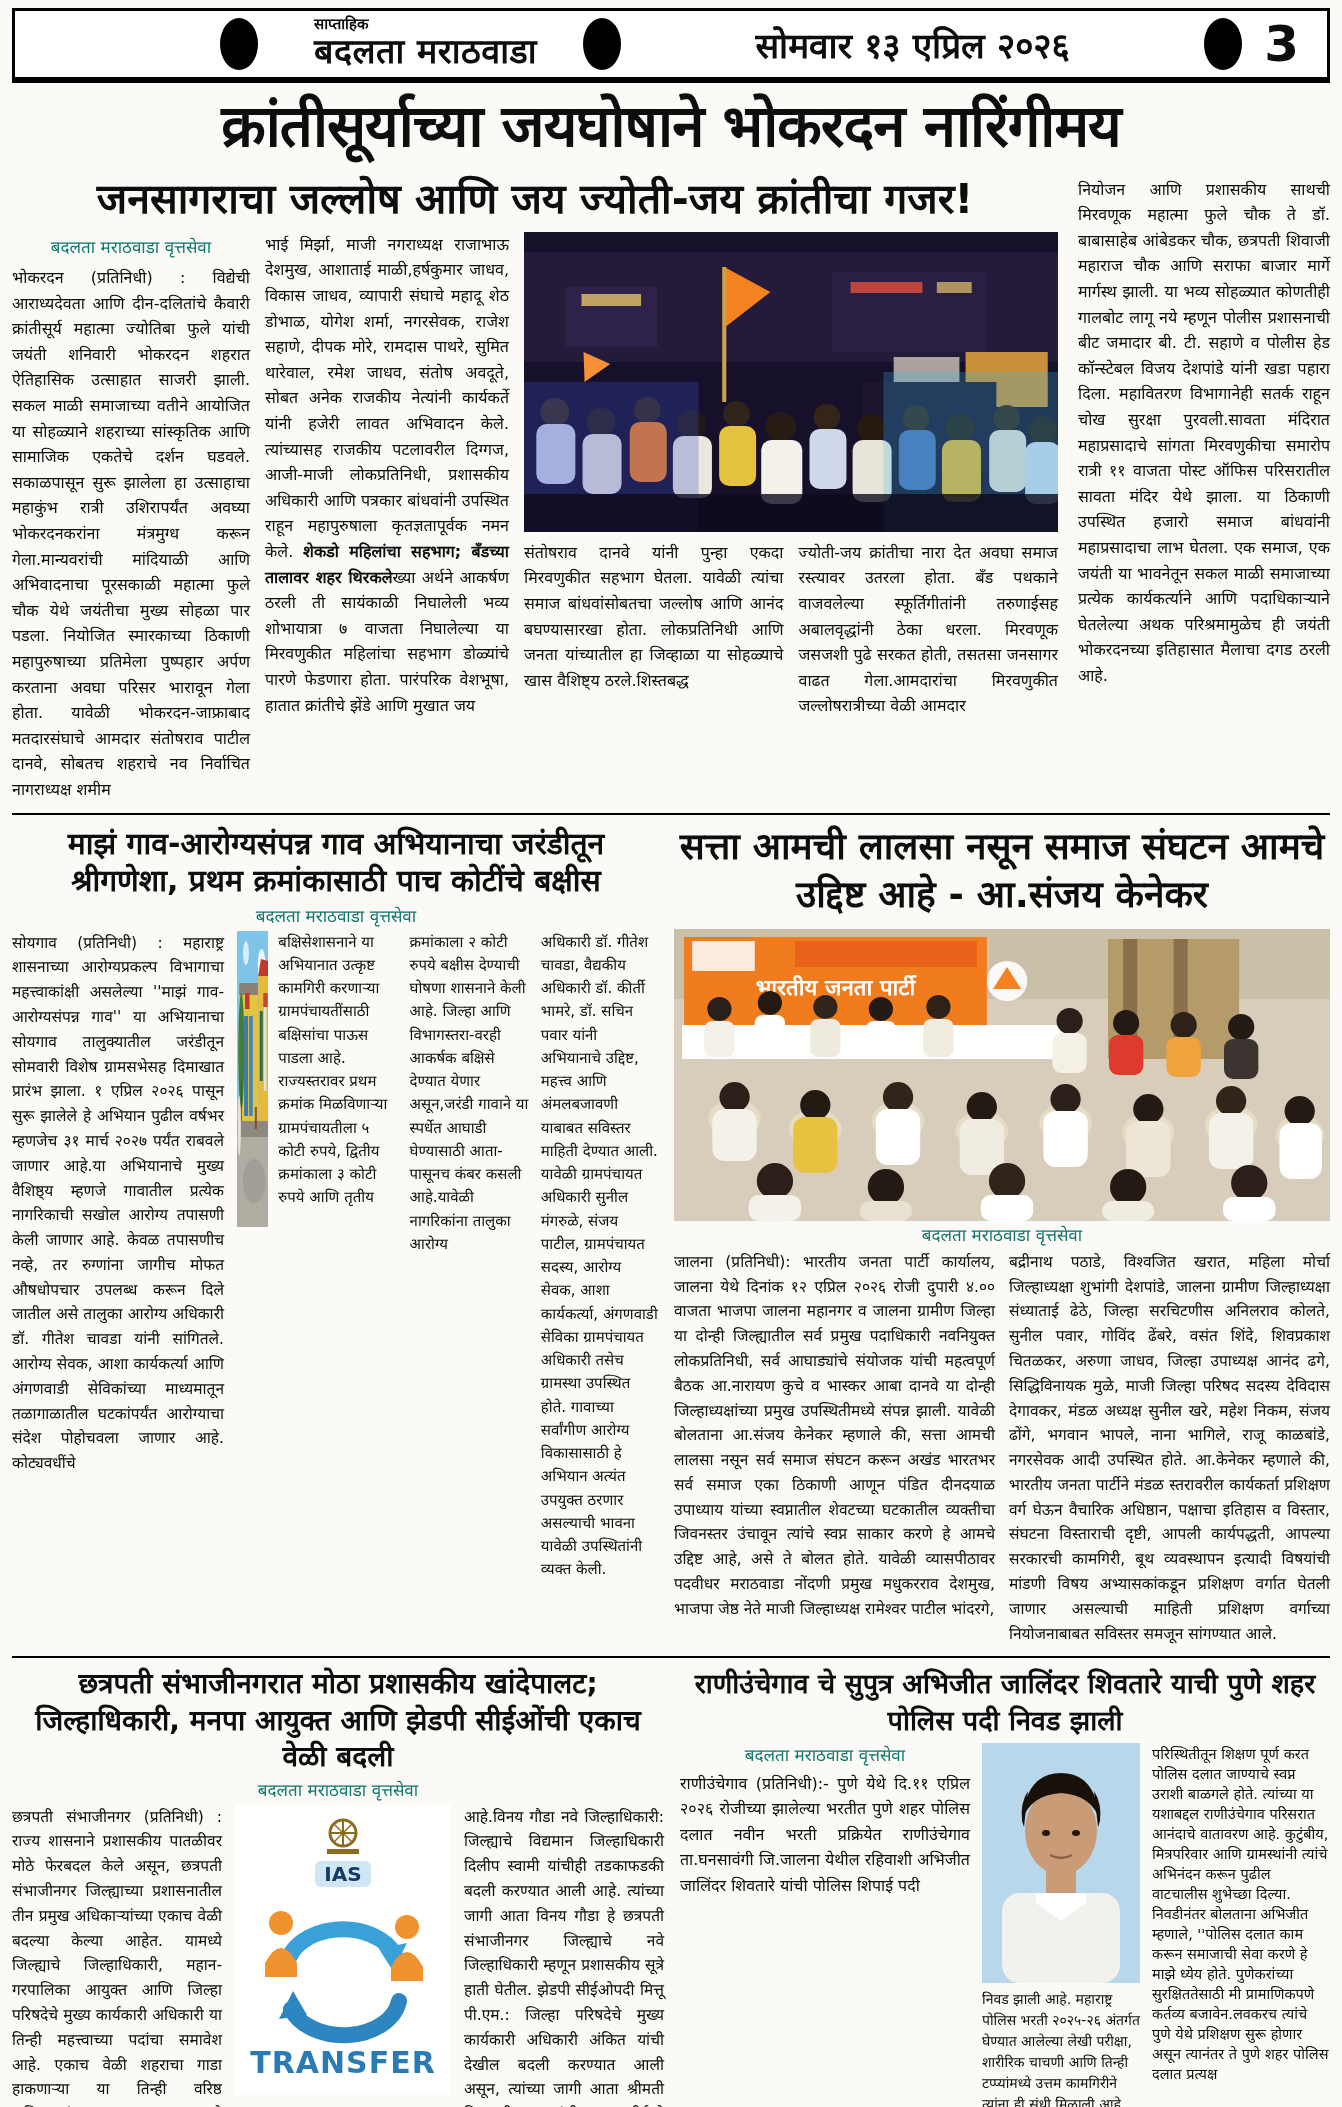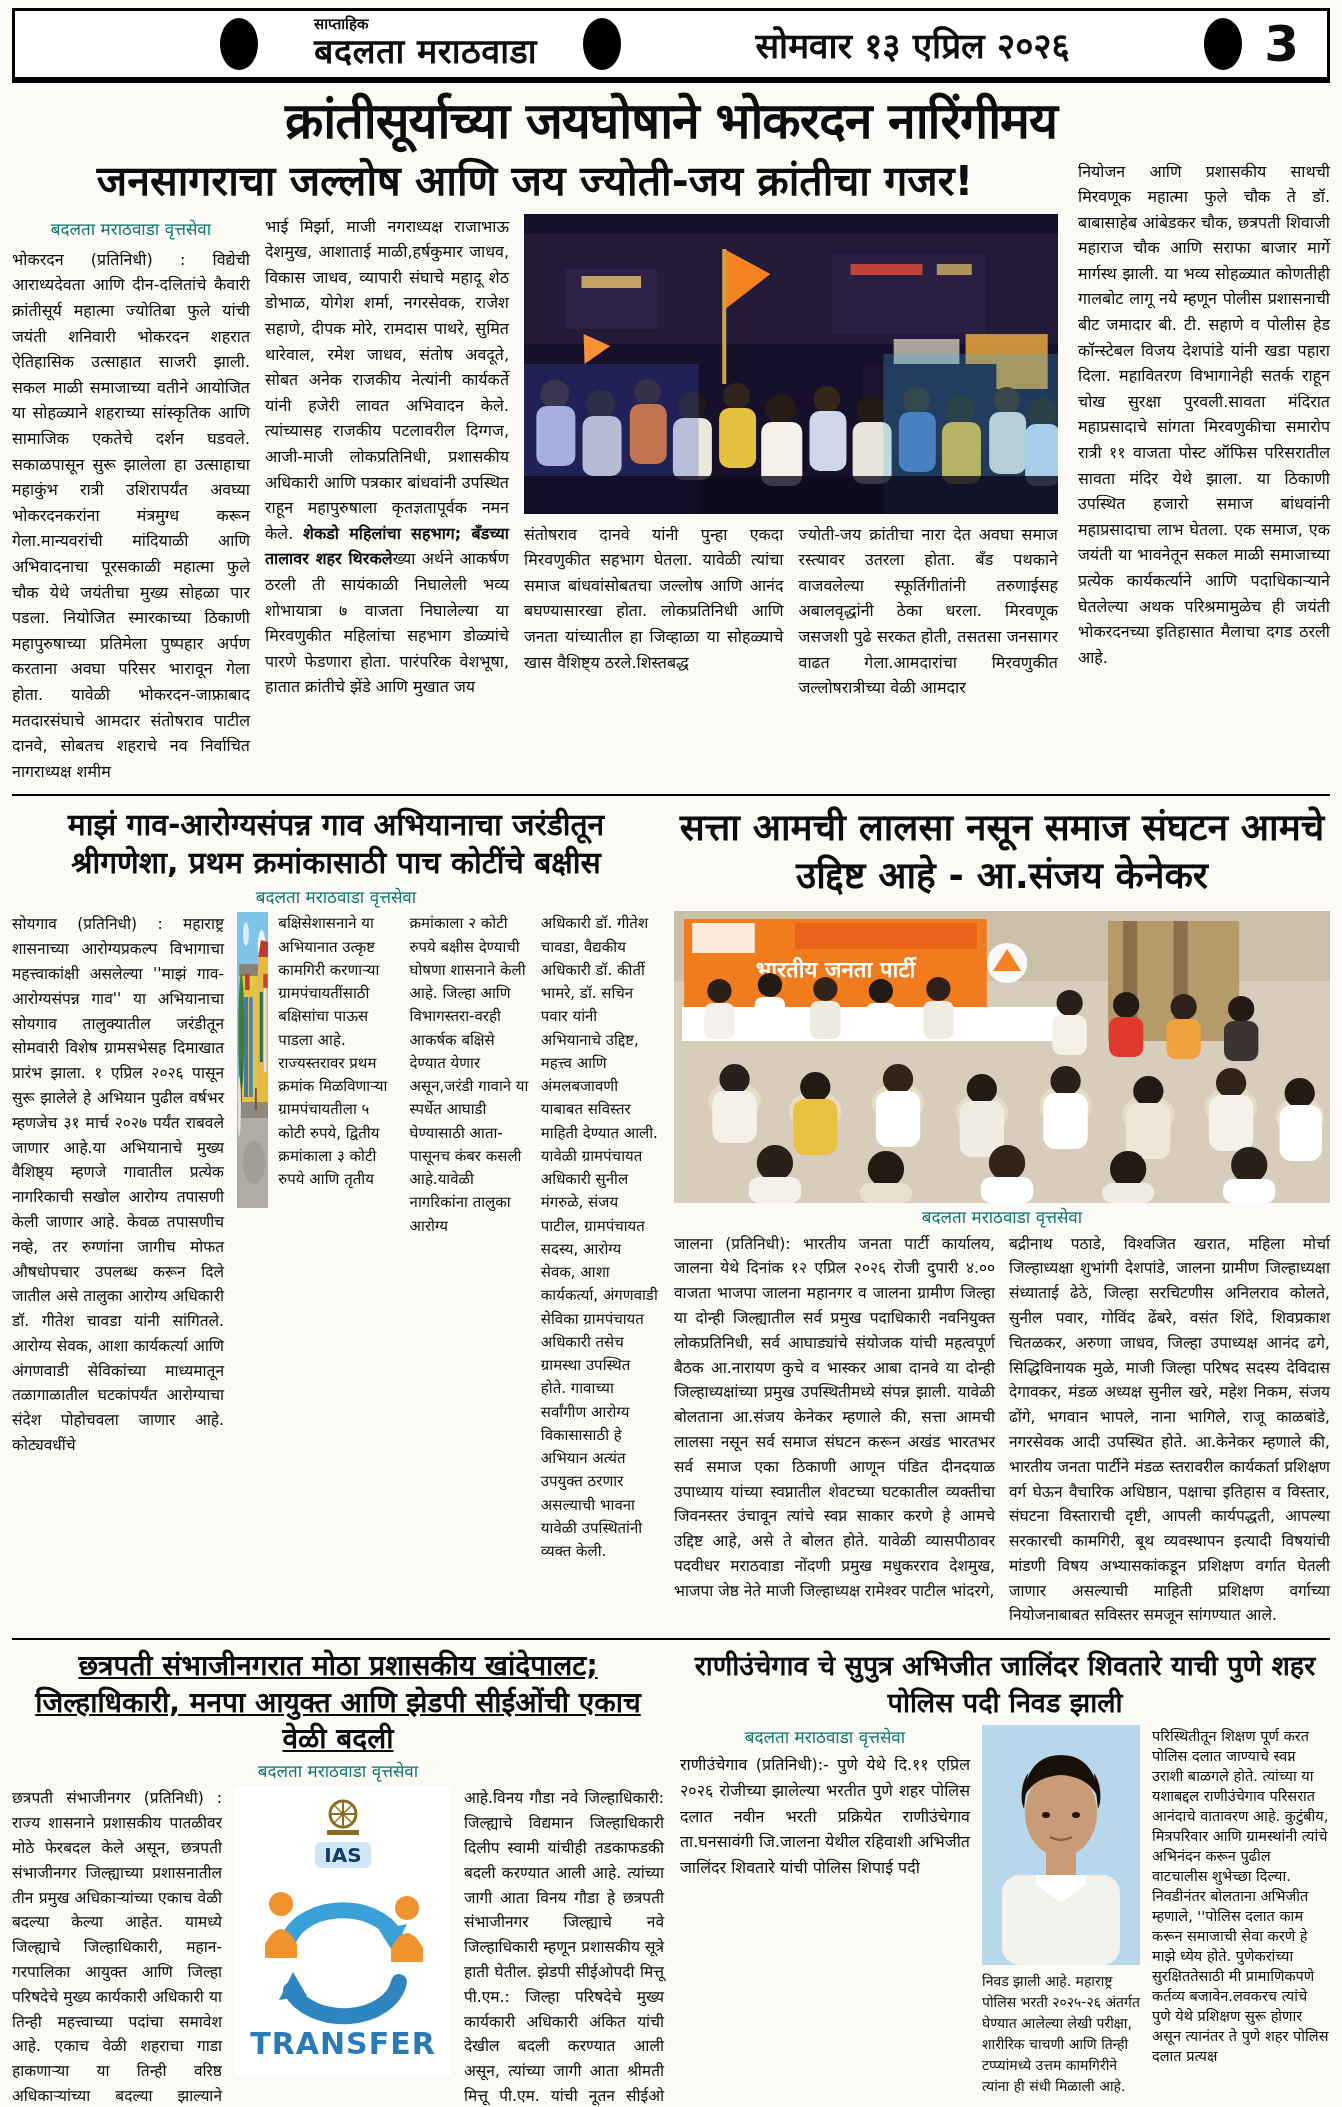--- a/index.html
+++ b/index.html
@@ -13,21 +13,21 @@
   .brand .title{font-size:34px;font-weight:900;line-height:1.15;letter-spacing:.5px;}
   .mast-date{font-size:35px;font-weight:700;margin:12px auto;}
   .dot1{margin-left:205px;}
   .pageno{font-size:50px;font-weight:900;margin:0 28px 0 22px;line-height:1;}
   
   .byline{color:#0f766e;font-weight:400;font-size:17px;text-align:center;margin:2px 0 4px;}
   .bodytxt{font-size:16px;line-height:1.6;text-align:justify;word-break:break-word;}
   .col{box-sizing:border-box;}
   svg{display:block;}
   
-  .a1-head{font-size:50px;font-weight:900;text-align:center;line-height:1.15;margin:10px 0 4px;letter-spacing:-1px;}
+  .a1-head{font-size:58px;font-weight:900;text-align:center;line-height:1.15;margin:10px 0 13px;letter-spacing:-1px;}
   .a1-main{display:flex;gap:20px;}
   .a1-left{flex:1;min-width:0;}
   .a1-sub{font-size:41px;font-weight:800;text-align:center;line-height:1.2;margin:2px 0 8px;}
   .a1-cols{display:flex;gap:15px;}
   .a1-col1{width:238px;flex:0 0 auto;}
   .a1-col2{width:244px;flex:0 0 auto;}
   .a1-photostack{flex:1;min-width:0;display:flex;flex-direction:column;gap:8px;}
   .a1-capcols{display:flex;gap:15px;}
   .a1-capcols .col{flex:1;min-width:0;}
   .a1-right{width:252px;flex:0 0 auto;padding-top:4px;}
@@ -41,21 +41,21 @@
   .sec2-stack{flex:1;min-width:0;display:flex;gap:10px;}
   .sec2-cols{display:flex;gap:12px;}
   .sec2-cols .col{flex:1;min-width:0;font-size:15px;line-height:1.55;}
   .sec3{flex:1;min-width:0;}
   .sec3 h2{font-size:37px;font-weight:900;text-align:center;line-height:1.3;margin:0 0 10px;}
   .sec3-cols{display:flex;gap:14px;margin-top:2px;}
   .sec3-cols .col{flex:1;min-width:0;font-size:15.5px;}
   
   .band3{display:flex;gap:16px;border-top:2px solid #000;margin-top:10px;padding-top:8px;}
   .sec4{width:652px;flex:0 0 auto;}
-  .sec4 h2{font-size:28px;font-weight:900;text-align:center;line-height:1.3;margin:0 0 2px;text-decoration:underline;}
+  .sec4 h2{font-size:28px;font-weight:900;text-align:center;line-height:1.3;margin:0 0 2px;}
   .sec4-body{display:flex;gap:13px;}
   .sec4-col1{width:210px;flex:0 0 auto;font-size:15.5px;}
   .sec4-mid{width:216px;flex:0 0 auto;display:flex;flex-direction:column;gap:8px;}
   .sec4-col3{flex:1;min-width:0;font-size:15.5px;}
   .sec5{flex:1;min-width:0;}
   .sec5 h2{font-size:27px;font-weight:900;text-align:center;line-height:1.35;margin:0 0 4px;}
   .sec5-body{display:flex;gap:12px;}
   .sec5-colA{flex:1;min-width:0;}
   .sec5-colA .byline{line-height:1.25;}
   .sec5-colB{width:158px;flex:0 0 auto;display:flex;flex-direction:column;gap:6px;font-size:14px;line-height:1.5;}

